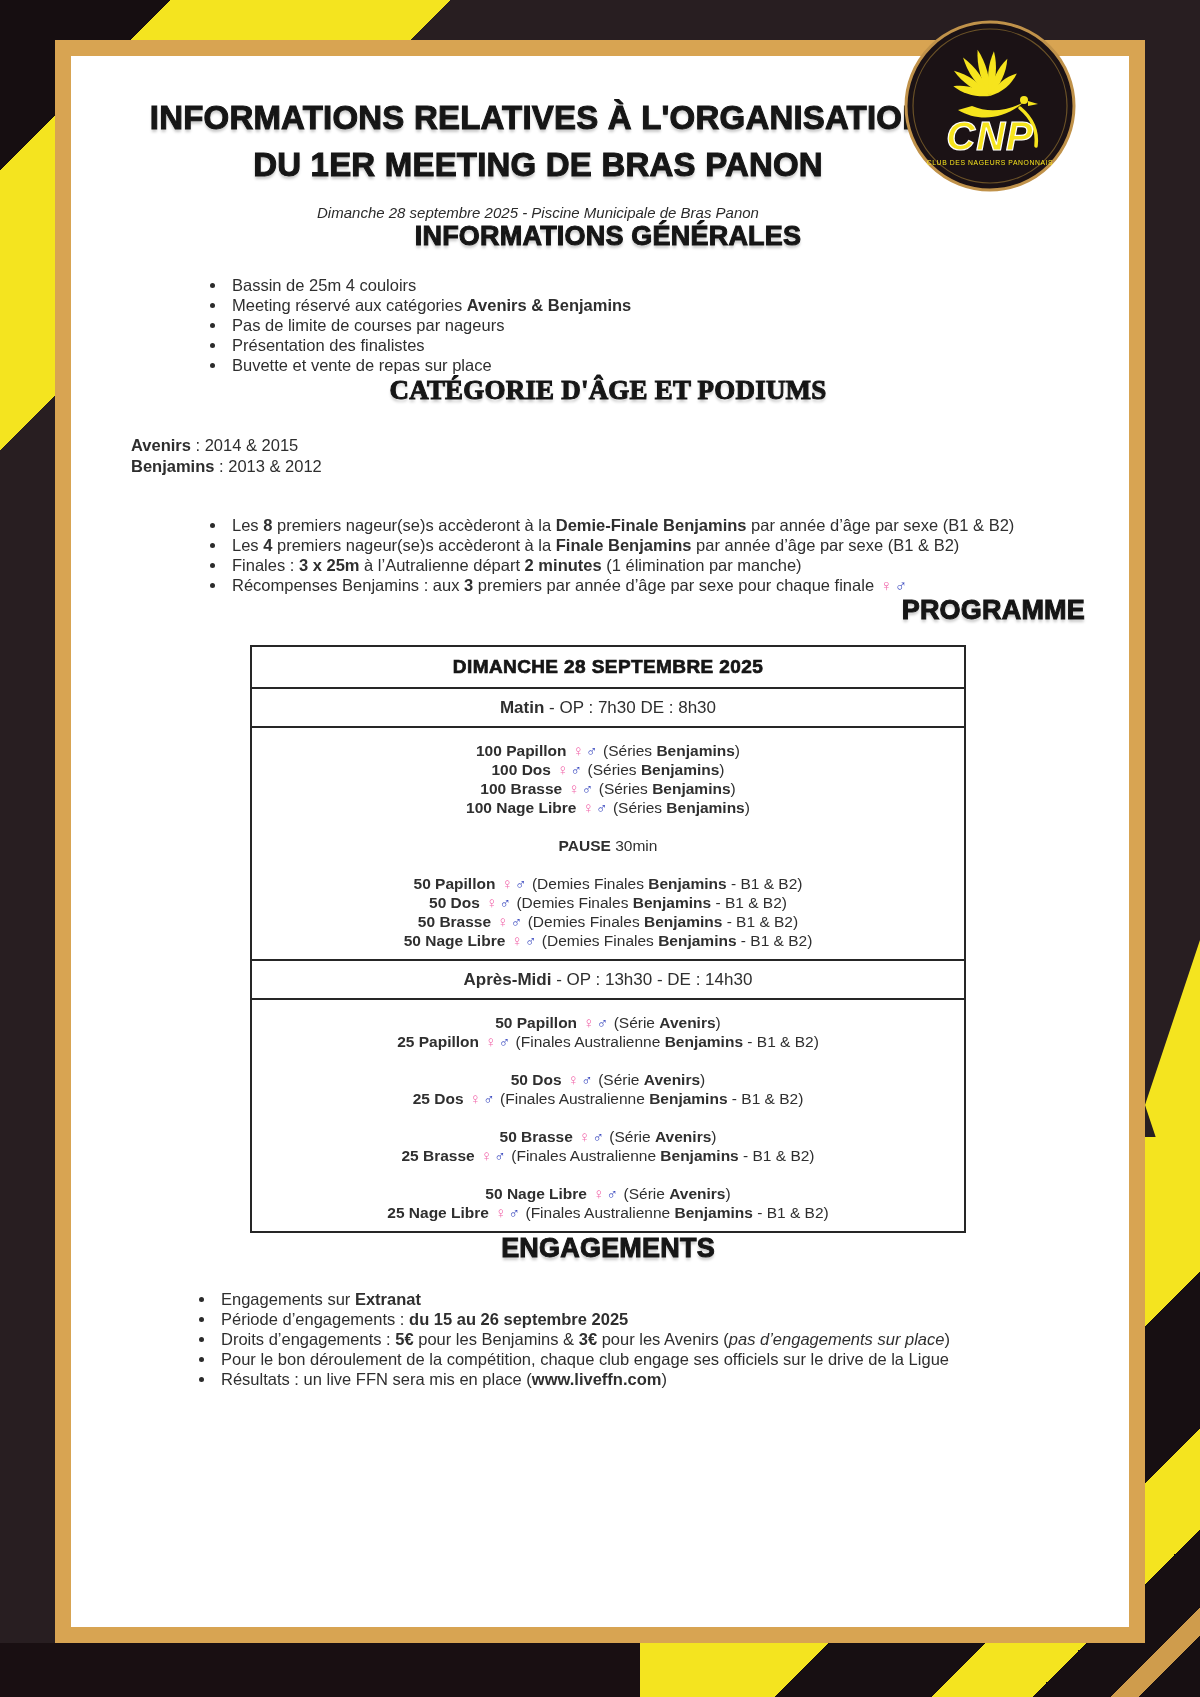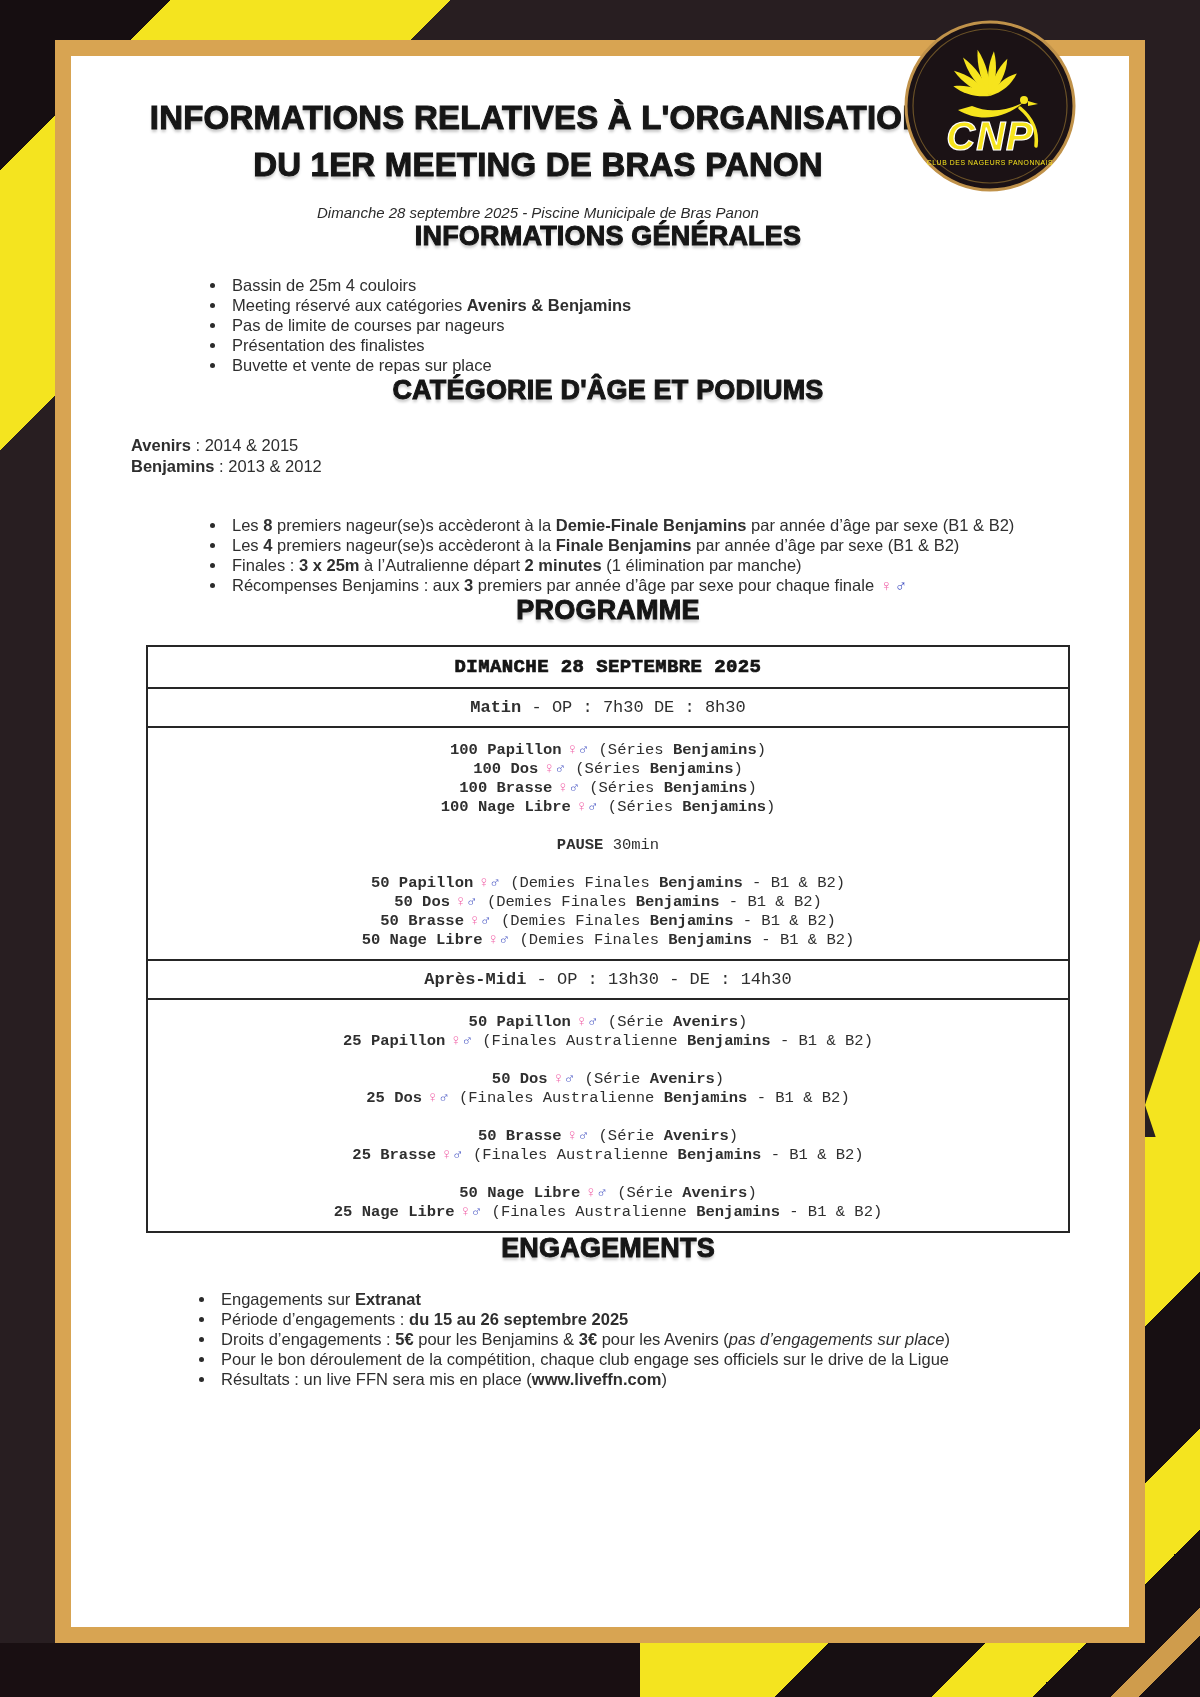--- a/index.html
+++ b/index.html
@@ -40,36 +40,36 @@
     text-shadow:0 3px 3px rgba(0,0,0,.22);
   }
   .doc-title{margin:16px 150px 0 10px;}
   .doc-title .t1,.doc-title .t2{font-size:33px;line-height:47px;}
   .subtitle{
     text-align:center;margin:16px 150px 0 10px;
     font-style:italic;font-size:15px;color:#2b2b2b;
   }
   h2.section{font-size:27px;line-height:30px;margin:0;}
   .mt-general{margin-top:36px;}
-  .mt-categories{margin-top:42px;}
-  .mt-programme{margin-top:54px;}
+  .mt-categories{margin-top:42px;font-family:Liberation Serif, serif;}
+  .mt-programme{margin-top:54px;text-align:right;}
   .mt-engagements{margin-top:52px;}
   
   .bullets{margin-top:24px;font-size:16.5px;line-height:20px;color:#2f2f2f;}
   .bullets-general{margin-left:79px;margin-right:40px;}
   .bullets-categories{margin-left:79px;margin-right:20px;margin-top:38px;}
   .bullets-engagements{margin-left:68px;margin-right:20px;margin-top:26px;}
   .bullet-row{display:flex;align-items:flex-start;}
   .bullet-row.gap{}
   .dot{flex:0 0 auto;width:5px;height:5px;border-radius:50%;background:#2b2b2b;margin:8px 17px 0 0;}
   .bullet-text{flex:1 1 auto;}
   
   .center-lines{text-align:left;margin-top:30px;font-size:16.5px;line-height:21px;}
   
-  .ptable{width:924px;margin:20px auto 0;border:2px solid #262626;box-sizing:border-box;font-family:Liberation Mono, monospace;}
+  .ptable{width:716px;margin:20px auto 0;border:2px solid #262626;box-sizing:border-box;}
   .prow{border-bottom:2px solid #262626;text-align:center;}
   .prow:last-child{border-bottom:none;}
   .prow.day{padding:9px 4px;font-size:19px;line-height:22px;font-weight:700;
     -webkit-text-stroke:.7px #141414;letter-spacing:.4px;color:#161616;}
   .prow.session{padding:8px 4px;font-size:17px;line-height:21px;color:#2f2f2f;}
   .prow.events{padding:13px 4px 9px;font-size:15.5px;line-height:19px;color:#2f2f2f;}
   .line{min-height:19px;}
   .line.blank{height:19px;}
   
   .b{font-weight:700;}

